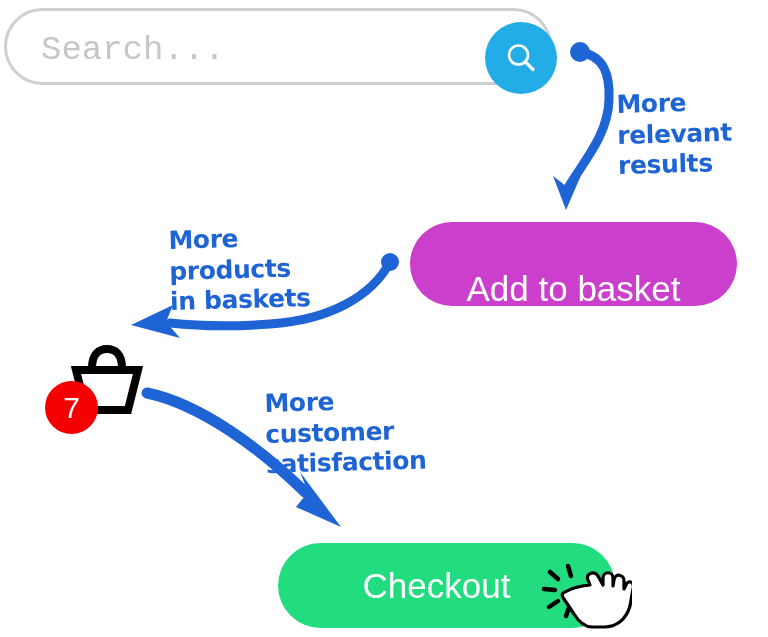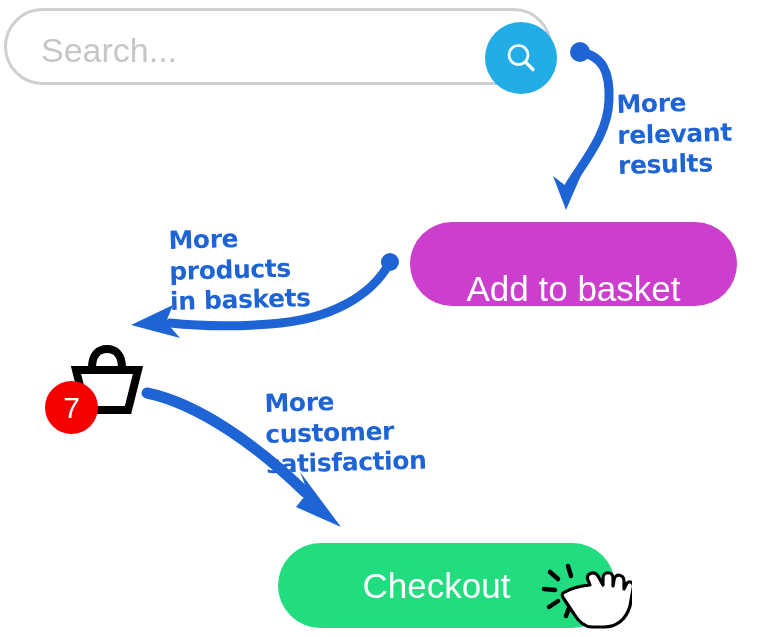--- a/index.html
+++ b/index.html
@@ -34,21 +34,21 @@
   }
   #search-input {
     position: absolute;
     left: 34px;
     top: 0;
     width: 420px;
     height: 78px;
     border: 0;
     outline: none;
     background: transparent;
-    font-family: Liberation Sans, sans-serif;
+    font-family: Liberation Mono, monospace;
     font-size: 34px;
     color: #8d8d8d;
     padding: 0;
   }
   #search-input::placeholder {
     color: #c6c6c6;
     opacity: 1;
   }
   #search-button {
     position: absolute;

